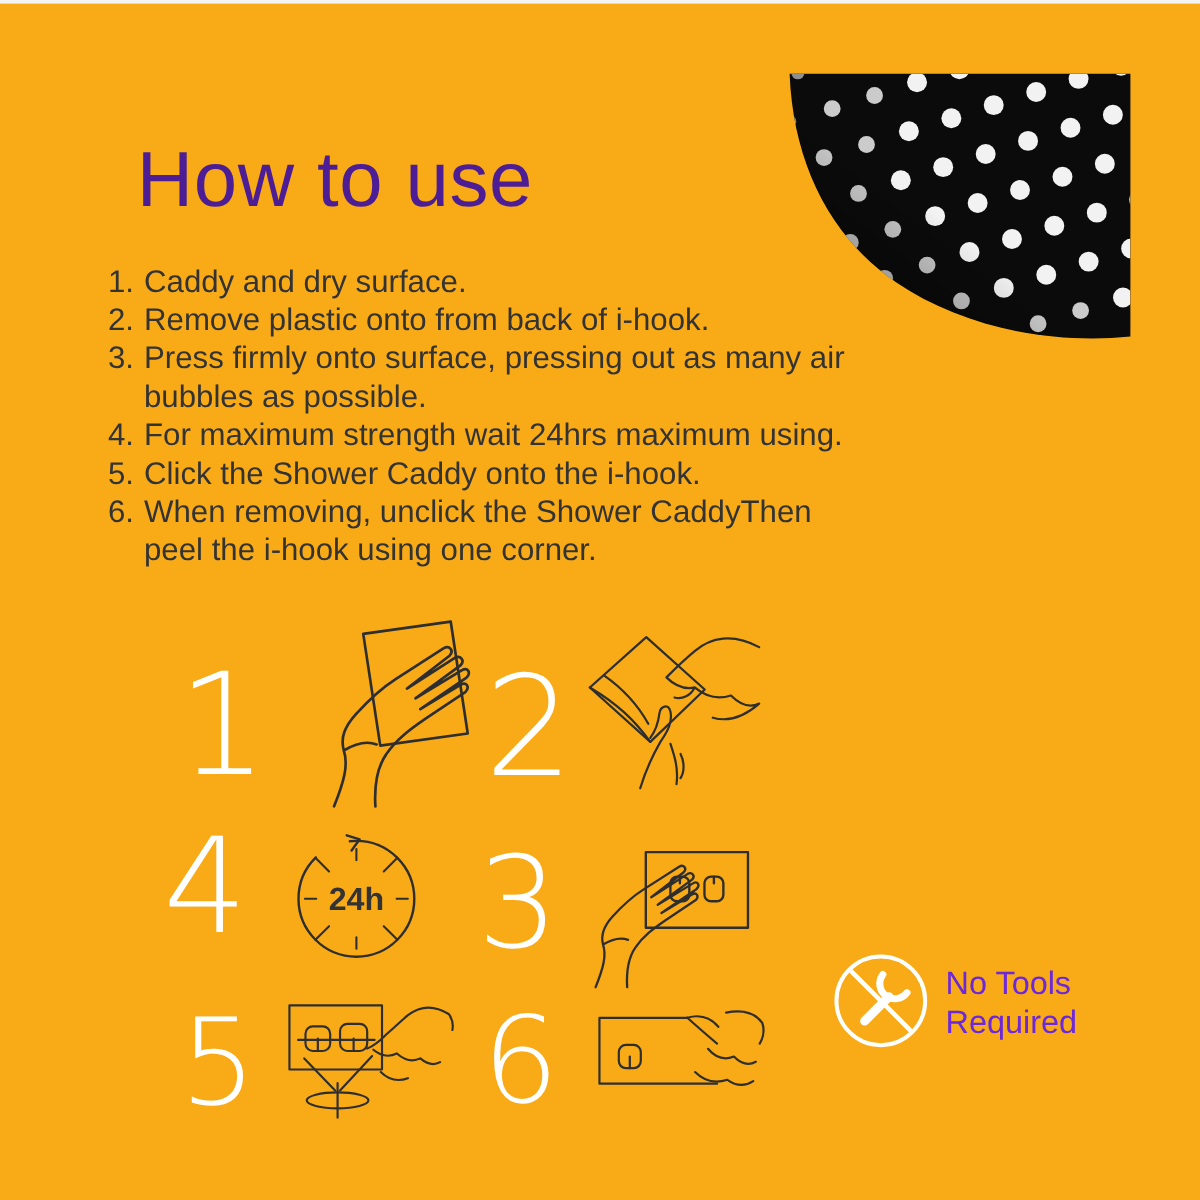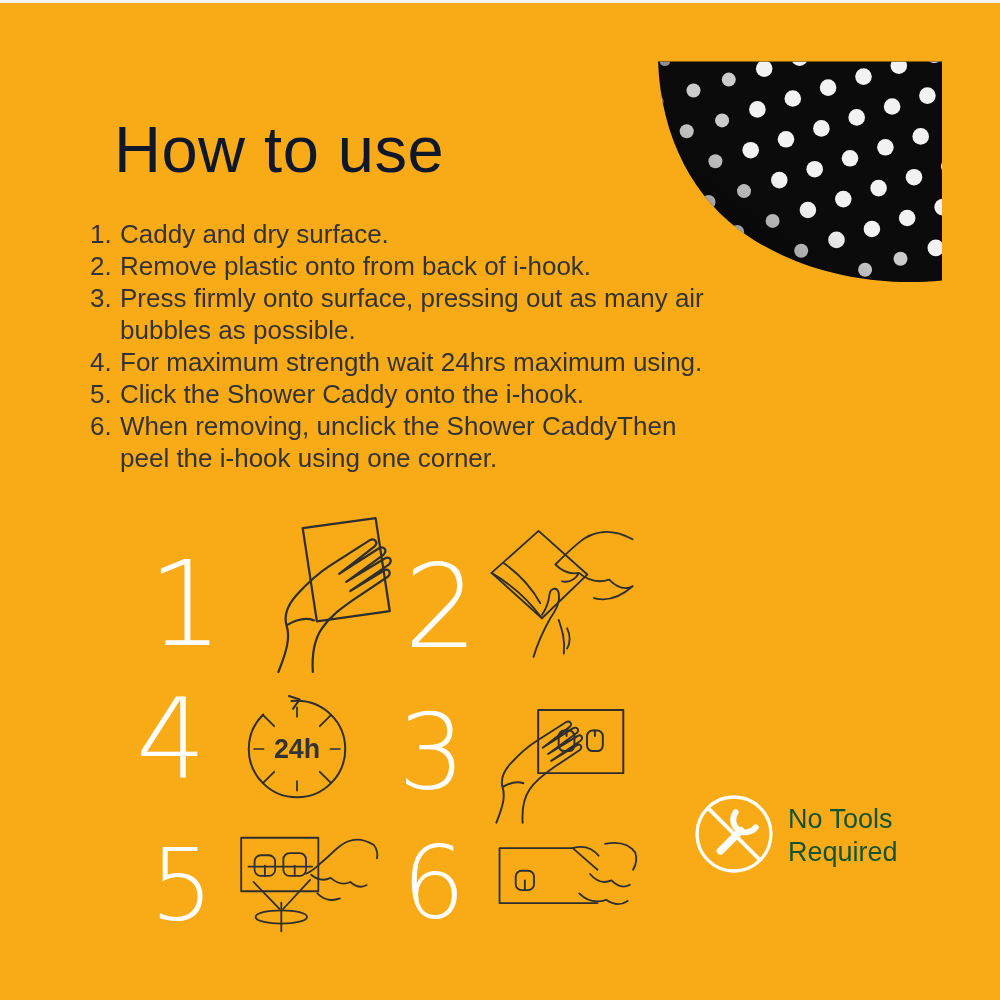--- a/index.html
+++ b/index.html
@@ -1,20 +1,20 @@
 <!DOCTYPE html>
 <html><head>
 <meta charset="utf-8">
 <style>
   html,body{margin:0;padding:0;background:#fff;}
   #canvas{position:relative;width:1000px;height:1000px;background:var(--bg,#F9AB17);
           overflow:hidden;font-family:"Liberation Sans",sans-serif;}
   .topstrip{position:absolute;left:0;top:0;width:1000px;height:3px;background:#f4f4f4;}
   .title{position:absolute;left:114px;top:112px;font-size:65px;font-weight:500;
-         color:#0f172a;letter-spacing:.5px;white-space:nowrap;}
+         color:#4c1d95;letter-spacing:.5px;white-space:nowrap;}
   .list{position:absolute;left:90px;top:218px;color:var(--ink,#333);font-size:26px;line-height:32px;}
   .item{display:flex;}
   .item .num{flex:0 0 30px;width:30px;}
   .item .txt{width:596px;}
   .step-num{position:absolute;color:#fff;line-height:1;
             font-family:"DejaVu Sans","Liberation Sans",sans-serif;font-weight:200;}
   .n1{left:148px;top:545px;font-size:118px;}
   .n2{left:404px;top:549px;font-size:116px;}
   .n4{left:136px;top:684px;font-size:110px;}
   .n3{left:398px;top:700px;font-size:106px;}
@@ -24,21 +24,21 @@
   .icon{position:absolute;}
   .i1{left:224px;top:512px;width:206px;height:162px;}
   .i2{left:468px;top:506px;width:168px;height:164px;}
   .i4{left:230px;top:682px;width:134px;height:134px;}
   .i3{left:466px;top:688px;width:168px;height:134px;}
   .i5{left:234px;top:830px;width:144px;height:104px;}
   .i6{left:492px;top:840px;width:140px;height:82px;}
   .ln{fill:none;stroke:var(--line,#2e2e2e);stroke-linecap:round;stroke-linejoin:round;}
   .sphere{position:absolute;left:648px;top:58px;width:294px;height:227px;}
   .badge-icon{position:absolute;left:692px;top:792px;width:84px;height:84px;}
-  .badge-text{position:absolute;left:788px;top:803px;color:#14532d;font-size:27px;line-height:33px;}
+  .badge-text{position:absolute;left:788px;top:803px;color:#6d28d9;font-size:27px;line-height:33px;}
   .wln{fill:none;stroke:#fff;stroke-linecap:round;stroke-linejoin:round;}
   .clock-label{font-family:"Liberation Sans",sans-serif;font-weight:700;font-size:40px;fill:#333;}
 </style>
 </head>
 <body>
 
 <div id="canvas" style="--bg: #F9AB17; --ink: #333333; --line: #2E2E2E;">
   <div class="topstrip"></div>
 
   <svg class="sphere" viewBox="0 0 294 226" aria-hidden="true">

